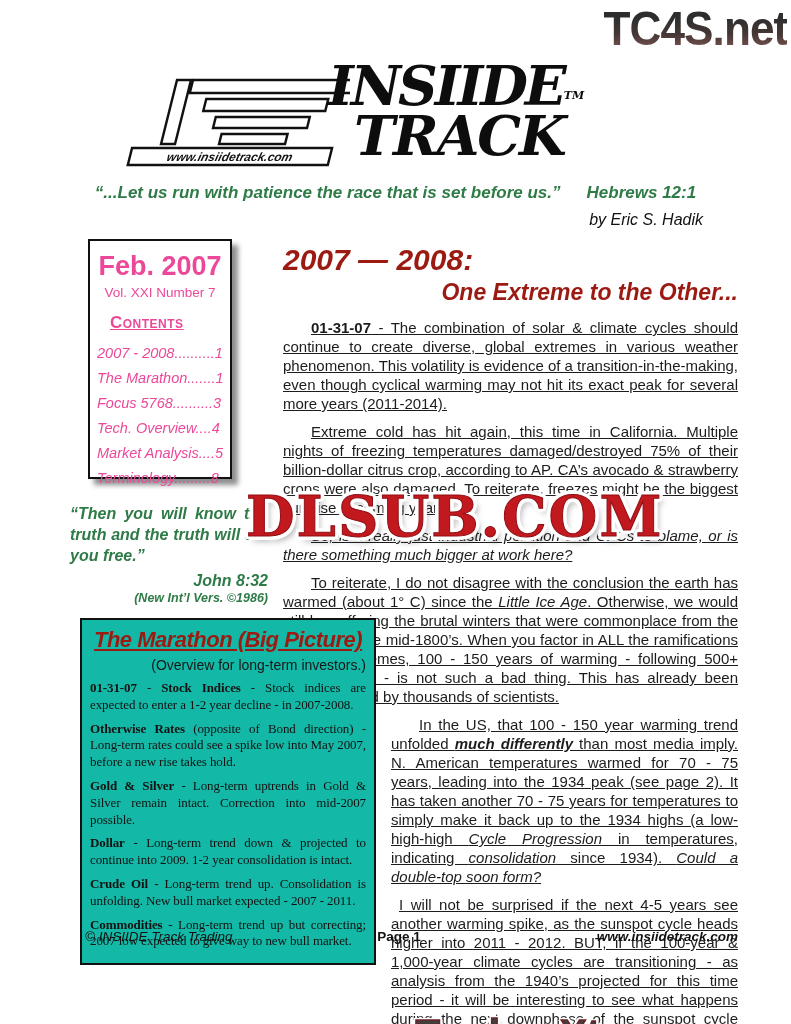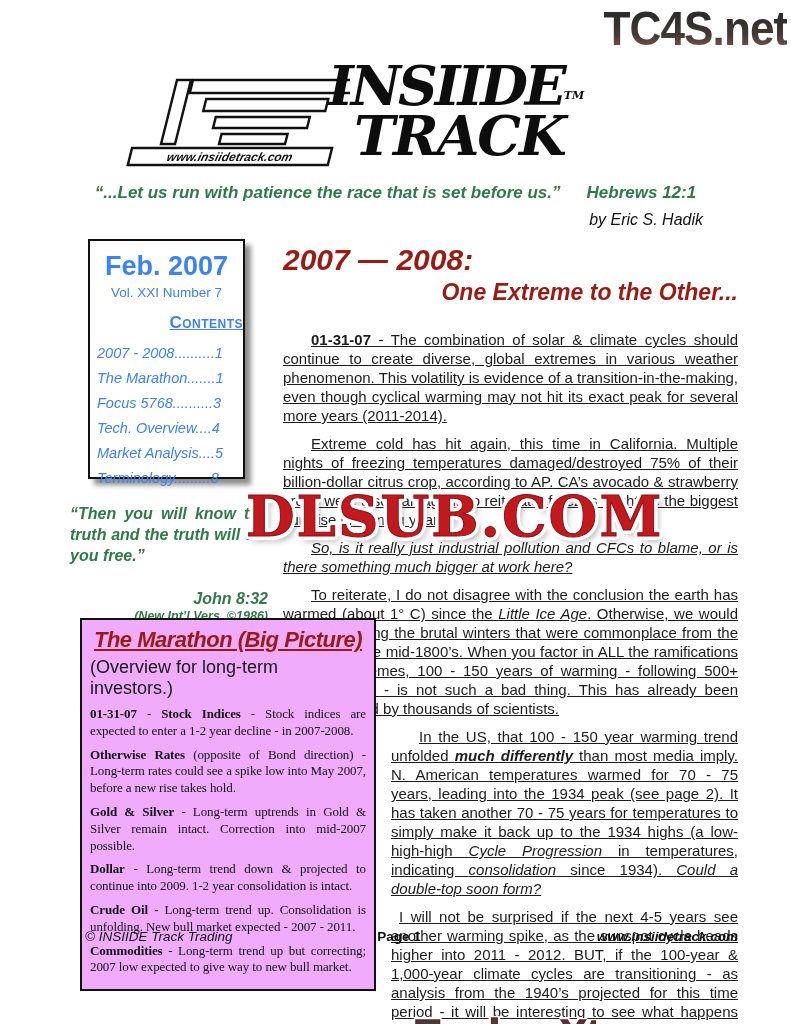--- a/index.html
+++ b/index.html
@@ -29,57 +29,57 @@
   .logo-tm{font-size:11px;letter-spacing:0;vertical-align:6px;}
   .logo-w2{position:absolute;left:242px;top:44px;font-family:"DejaVu Serif",serif;font-style:italic;
     font-weight:bold;font-size:55px;line-height:1;letter-spacing:-2px;color:#0d0d0d;white-space:nowrap;}
   .verse{position:absolute;top:183px;left:0;width:791px;text-align:center;
     color:#2e7b47;font-weight:bold;font-style:italic;font-size:17px;}
   .verse .ref{margin-left:26px;}
   .byline{position:absolute;top:211px;left:283px;width:420px;text-align:right;
     font-style:italic;font-size:16px;color:#111;}
 
   
-  .issue-box{position:absolute;left:88px;top:239px;width:157px;height:240px;background:#fff;
-    border:2px solid #111;box-shadow:6px 6px 5px #8f8f8f;color:#3b82f6;box-sizing:border-box;
+  .issue-box{position:absolute;left:88px;top:239px;width:144px;height:240px;background:#fff;
+    border:2px solid #111;box-shadow:6px 6px 5px #8f8f8f;color:#ec4899;box-sizing:border-box;
     padding-top:10px;}
   .issue-title{font-size:27px;font-weight:bold;text-align:center;letter-spacing:0;}
   .issue-vol{font-size:13.5px;text-align:center;margin-top:3px;}
-  .contents-h{margin-top:13px;text-align:right;font-weight:bold;font-size:17px;
-    font-variant:small-caps;text-decoration:underline;letter-spacing:.5px;}
+  .contents-h{margin-top:13px;text-align:left;font-weight:bold;font-size:17px;
+    font-variant:small-caps;text-decoration:underline;letter-spacing:.5px;padding-left:20px;}
   .contents-list{list-style:none;margin:8px 0 0;padding:0 0 0 7px;}
   .contents-list li{font-style:italic;font-size:14.5px;line-height:25px;white-space:nowrap;}
 
   
   .scripture{position:absolute;left:70px;top:503px;width:198px;color:#2e7b47;
     font-weight:bold;font-style:italic;}
   .scripture .txt{font-size:16px;line-height:21px;text-align:justify;}
-  .scripture .ref{font-size:16px;text-align:right;margin-top:24px;}
+  .scripture .ref{font-size:16px;text-align:right;margin-top:6px;}
   .scripture .ver{font-size:12.5px;text-align:right;margin-top:1px;}
 
   
   .article{position:absolute;left:283px;top:243px;width:455px;}
   .a-title{color:#9b1b13;font-style:italic;font-weight:bold;font-size:30px;margin:0;line-height:1.1;}
   .a-subtitle{color:#9b1b13;font-style:italic;font-weight:bold;font-size:23px;
-    margin:3px 0 24px;text-align:right;}
+    margin:3px 0 12px;text-align:right;}
   .article p{font-size:15px;line-height:19px;margin:0 0 9px;text-align:justify;text-indent:28px;text-decoration:underline;}
   .article p.ni{text-indent:8px;}
   .col-spacer{float:left;width:108px;height:334px;margin-top:28px;}
 
   .b{font-weight:bold;}
   .i{font-style:italic;}
   .bi{font-weight:bold;font-style:italic;}
   .ui{font-style:italic;text-decoration:underline;}
 
   
-  .marathon{position:absolute;left:80px;top:618px;width:296px;background:#f0abfc;
+  .marathon{position:absolute;left:80px;top:618px;width:296px;background:#14b8a6;
     border:2px solid #111;box-sizing:border-box;padding:5px 8px 6px;}
   .m-title{color:#9b1b13;font-weight:bold;font-style:italic;font-size:22px;text-align:center;
     text-decoration:underline;margin:2px 0 4px;letter-spacing:-.5px;white-space:nowrap;}
-  .m-sub{font-size:18px;text-align:left;margin:0 0 7px;color:#161616;}
+  .m-sub{font-size:14px;text-align:right;margin:0 0 7px;color:#161616;}
   .marathon p{font-family:"Liberation Serif",serif;font-size:13px;line-height:16.8px;
     letter-spacing:-.1px;text-align:justify;margin:0 0 7px;color:#121212;}
 
   
   .footer{position:absolute;top:929px;left:60px;width:678px;height:18px;font-size:13.5px;color:#111;}
   .f-left{position:absolute;left:25px;font-weight:normal;font-style:italic;}
   .f-center{position:absolute;left:50%;transform:translateX(-50%);font-weight:bold;}
   .f-right{position:absolute;right:0;font-weight:bold;font-style:italic;}
 </style>
 </head>

